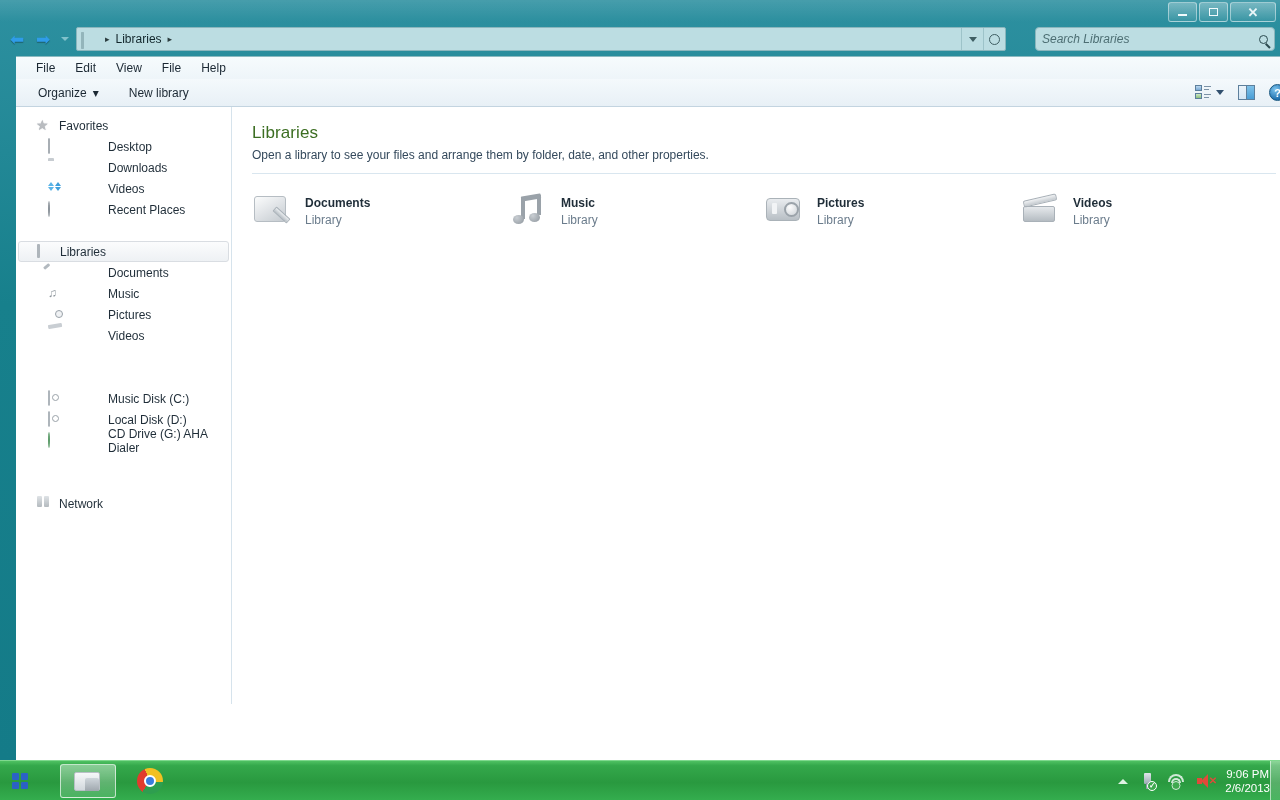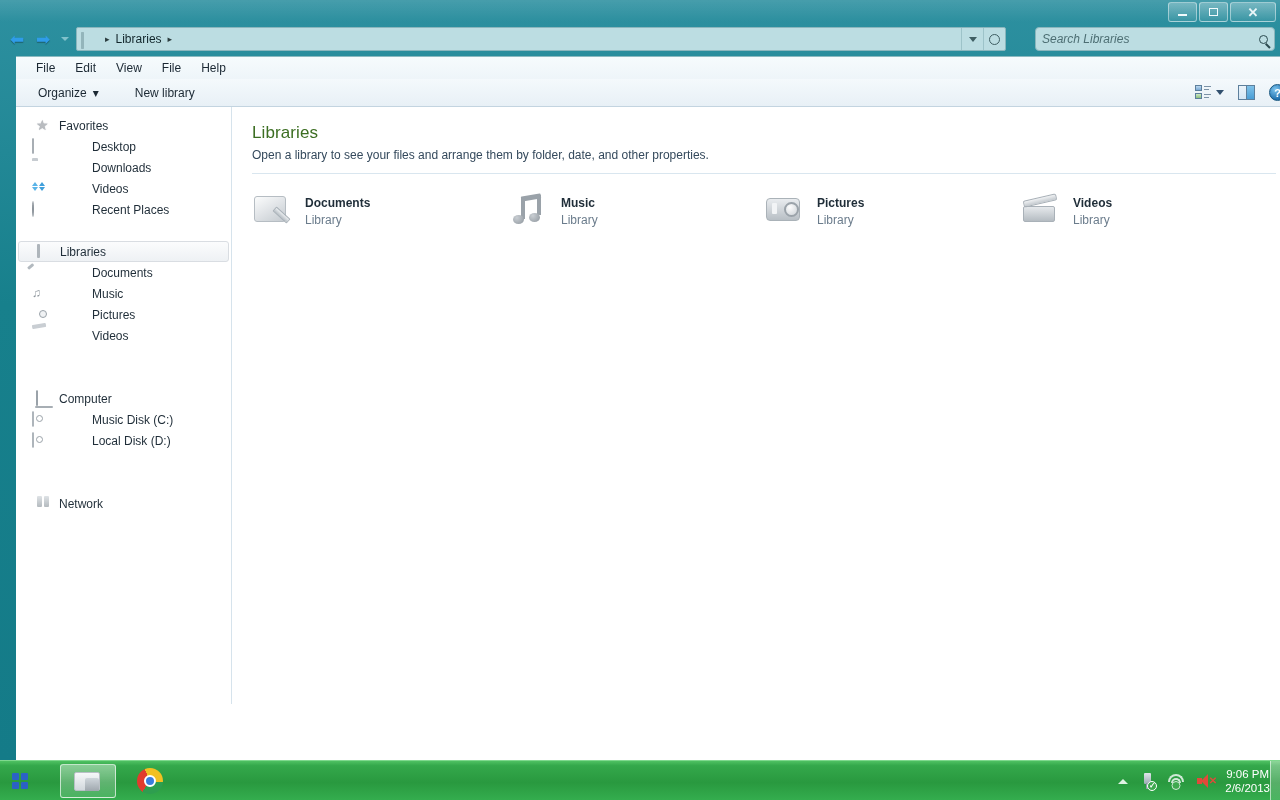--- a/index.html
+++ b/index.html
@@ -130,21 +130,21 @@
   
   #sidebar {
     width: 234px; background: #fff; border-right: 1px solid #d6e3ec;
     padding-top: 8px; overflow: hidden; position: relative;
   }
   .nav-group { margin-bottom: 2px; }
   .nav-row {
     height: 21px; display: flex; align-items: center; padding-left: 20px; gap: 7px;
     font-size: 12px; color: #1f2d38;
   }
-  .nav-row.child { padding-left: 16px; gap: 44px; }
+  .nav-row.child { padding-left: 32px; gap: 44px; }
   .nav-row.selected {
     background: linear-gradient(180deg,#fbfcfd,#eef1f4);
     border: 1px solid #d9dde2; border-radius: 3px;
     margin: 0 2px 0 2px; padding-left: 18px; height: 21px;
   }
   .nav-spacer { height: 19px; }
   .nicon { width: 16px; height: 15px; position: relative; flex: 0 0 16px; }
 
   
   .ic-star { color:#b9bcc0; font-size:14px; line-height:15px; text-align:center;
@@ -380,21 +380,21 @@
         <span class="menu-item">View</span>
         <span class="menu-item">File</span>
         <span class="menu-item">Help</span>
       </div>
 
       <div id="toolbar">
         <span class="tool-btn">
           <span>Organize</span>
           <span>▾</span>
         </span>
-        <span class="tool-btn" style="margin-left:20px;justify-content:flex-end;">
+        <span class="tool-btn" style="margin-left:14px;justify-content:flex-end;">
           <span>New library</span>
         </span>
 
         <div id="toolbar-right">
           <span style="display:flex;align-items:center;gap:10px;">
             <span class="view-icon">
               <span class="vi-box b1"></span>
                 <span class="vi-box b2"></span>
               <span class="vi-line l1"></span>
                 <span class="vi-line l2"></span>
@@ -462,31 +462,31 @@
             <div class="nav-row child">
               <span class="nicon"><span class="ic-vidlib"></span></span>
               <span>Videos</span>
             </div>
           </div>
 
           <div class="nav-spacer"></div>
           <div style="height:21px;"></div>
 
           <div class="nav-group">
-            <div class="nav-row">
-              <span class="nicon"><span class="ic-computer"></span></span>
-              <span>Computer</span>
-            </div>
             <div class="nav-row child">
               <span class="nicon"><span class="ic-drive"></span></span>
               <span>Music Disk (C:)</span>
             </div>
             <div class="nav-row child">
               <span class="nicon"><span class="ic-drive"></span></span>
               <span>Local Disk (D:)</span>
+            </div>
+            <div class="nav-row child">
+              <span class="nicon"><span class="ic-cd"></span></span>
+              <span>CD Drive (G:) AHA Dialer</span>
             </div>
           </div>
 
           <div class="nav-spacer"></div>
           <div style="height:21px;"></div>
 
           <div class="nav-group">
             <div class="nav-row">
               <span class="nicon"><span class="ic-network"></span></span>
               <span>Network</span>

